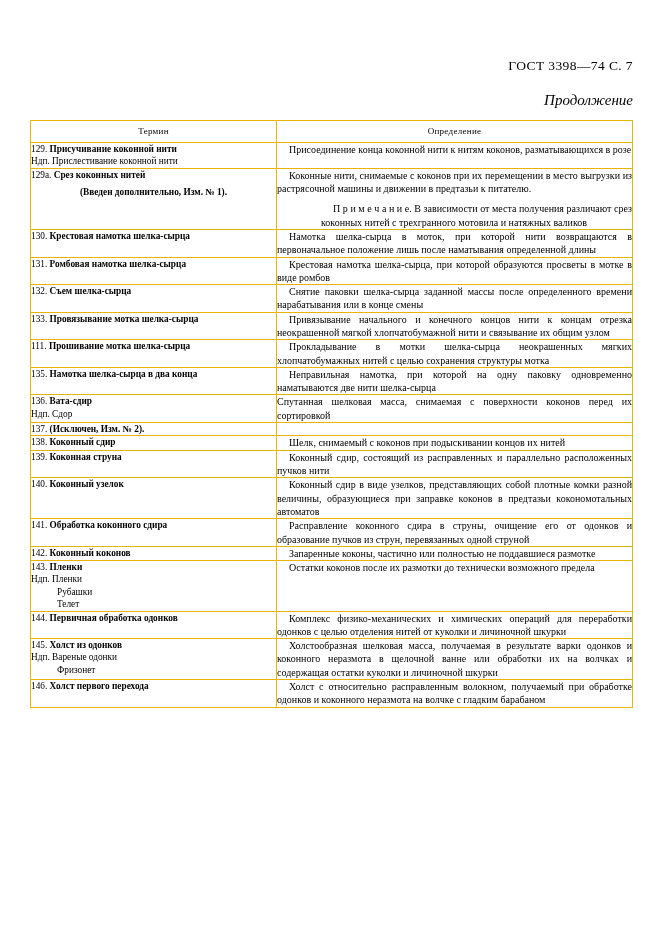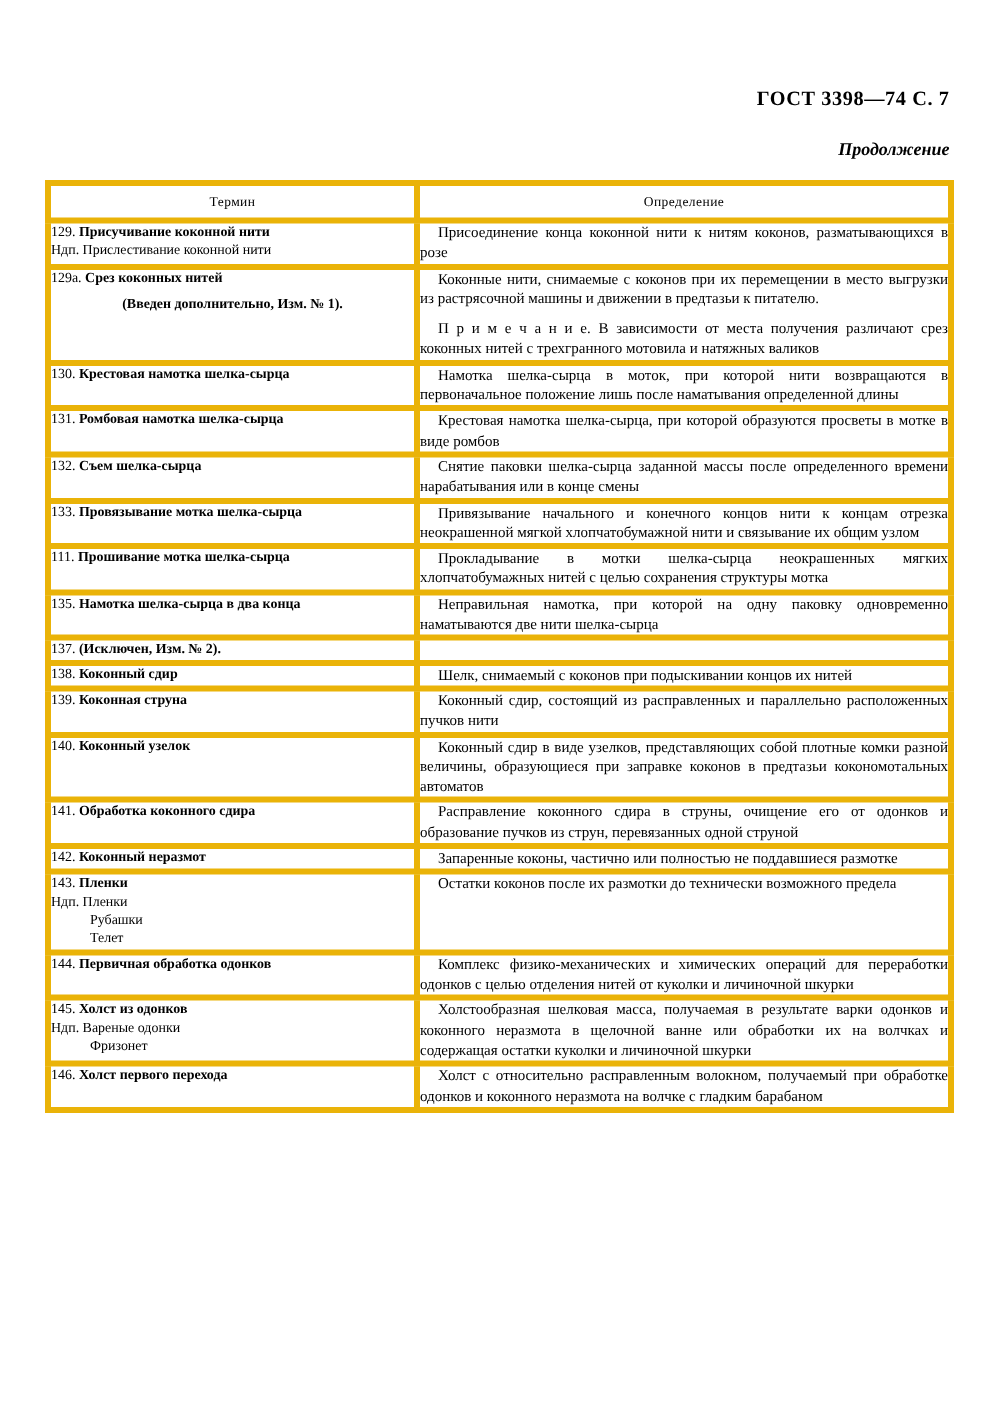--- a/index.html
+++ b/index.html
@@ -20,45 +20,44 @@
     height: 936px;
     box-sizing: border-box;
     padding: 0;
   }
   .header {
     position: absolute;
     top: 58px;
     right: 28px;
     font-family: "Liberation Serif", serif;
     font-size: 13.5px;
-    font-weight: bold;
+    font-weight: normal;
     letter-spacing: 0.4px;
   }
   .continued {
     position: absolute;
     top: 92px;
     right: 28px;
     font-family: "Liberation Serif", serif;
-    font-size: 12px;
+    font-size: 15px;
     font-style: italic;
-    font-weight: bold;
   }
   table.gost {
     position: absolute;
     top: 120px;
     left: 30px;
     width: 602px;
     border-collapse: collapse;
     table-layout: fixed;
   }
   table.gost col.c1 { width: 246px; }
   table.gost col.c2 { width: 356px; }
 
   table.gost th, table.gost td {
-    border: 4px solid #eab308;
+    border: 1px solid #eab308;
     vertical-align: top;
     padding: 0;
   }
   table.gost thead th {
     text-align: center;
     font-weight: normal;
     font-size: 9px;
     padding: 5px 0 6px 0;
     letter-spacing: 0.3px;
   }
@@ -87,20 +86,21 @@
   .indent {
     display: block;
     padding-left: 26px;
   }
   .def p {
     margin: 0;
   }
   .def p + p {
     margin-top: 7px;
     text-indent: 12px;
+    margin-left: 44px;
   }
   .firstline {
     text-indent: 12px;
     display: block;
   }
   .introduced {
     font-weight: bold;
     font-size: 9.3px;
     display: block;
     padding-top: 5px;
@@ -209,20 +209,31 @@
       <tr>
         <td class="term">
           <span class="tnum">135.</span>
           <span class="tname">Намотка шелка-сырца в два конца</span>
         </td>
         <td class="def">
           <p class="firstline">Неправильная намотка, при которой на одну паковку одновременно наматываются две нити шелка-сырца</p>
         </td>
       </tr>
 
+      <tr>
+        <td class="term">
+          <span class="tnum">136.</span>
+          <span class="tname">Вата-сдир</span><br>
+          <span class="ndp">Ндп.</span>
+          <span class="ital">Сдор</span>
+        </td>
+        <td class="def">
+          <p>Спутанная шелковая масса, снимаемая с поверхности коконов перед их сортировкой</p>
+        </td>
+      </tr>
 
       <tr>
         <td class="term">
           <span class="tnum">137.</span>
           <span class="tname">(Исключен, Изм. № 2).</span>
         </td>
         <td class="def"></td>
       </tr>
 
       <tr>
@@ -261,21 +272,21 @@
           <span class="tname">Обработка коконного сдира</span>
         </td>
         <td class="def">
           <p class="firstline">Расправление коконного сдира в струны, очищение его от одонков и образование пучков из струн, перевязанных одной струной</p>
         </td>
       </tr>
 
       <tr>
         <td class="term">
           <span class="tnum">142.</span>
-          <span class="tname">Коконный неразмот</span>
+          <span class="tname">Коконный коконов</span>
         </td>
         <td class="def">
           <p class="firstline">Запаренные коконы, частично или полностью не поддавшиеся размотке</p>
         </td>
       </tr>
 
       <tr>
         <td class="term">
           <span class="tnum">143.</span>
           <span class="tname">Пленки</span><br>

